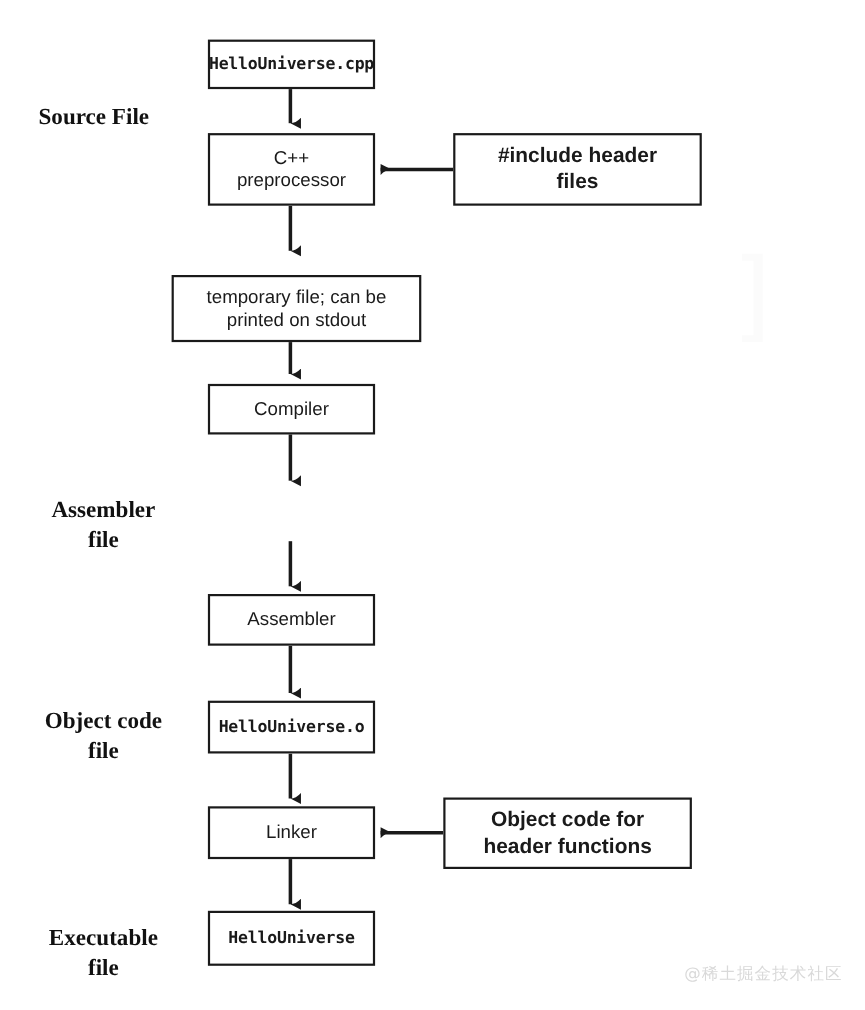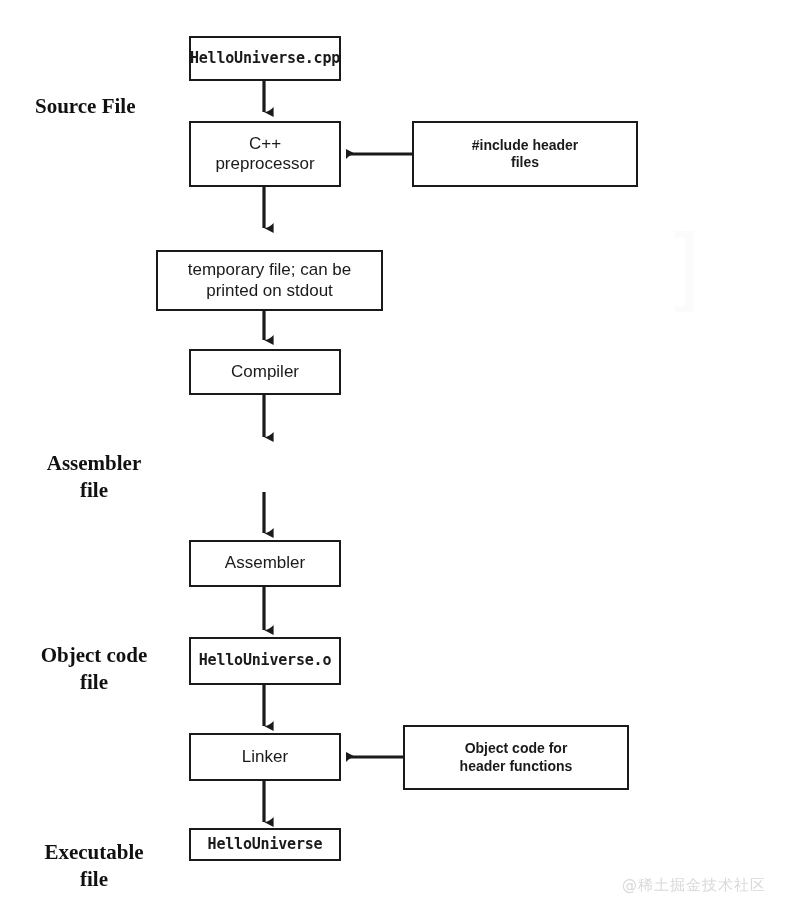--- a/index.html
+++ b/index.html
@@ -46,21 +46,21 @@
     letter-spacing: -0.2px;
   }
   .node.sans {
     font-family: "Liberation Sans", sans-serif;
     font-weight: 400;
     font-size: 17px;
   }
   .node.note {
     font-family: "Liberation Sans", sans-serif;
     font-weight: 700;
-    font-size: 14px;
+    font-size: 19px;
     line-height: 1.25;
   }
 
   
   .stage-label {
     position: absolute;
     font-family: Liberation Serif, serif;
     font-weight: 700;
     font-size: 21px;
     color: #111111;
@@ -144,21 +144,21 @@
 
   <div class="node sans" style="left:189px; top:349px; width:152px; height:46px;">Compiler</div>
 
 
   <div class="node sans" style="left:189px; top:540px; width:152px; height:47px;">Assembler</div>
 
   <div class="node mono" style="left:189px; top:637px; width:152px; height:48px;">HelloUniverse.o</div>
 
   <div class="node sans" style="left:189px; top:733px; width:152px; height:48px;">Linker</div>
 
-  <div class="node mono" style="left:189px; top:828px; width:152px; height:33px;">HelloUniverse</div>
+  <div class="node mono" style="left:189px; top:828px; width:152px; height:50px;">HelloUniverse</div>
 
   <div class="node note" style="left:412px; top:121px; width:226px; height:66px; white-space:pre-line;">#include header
 files</div>
 
   <div class="node note" style="left:403px; top:725px; width:226px; height:65px; white-space:pre-line;">Object code for
 header functions</div>
 
   <div class="watermark" style="left:622px; top:876px;">@稀土掘金技术社区</div>
 
 </div>

